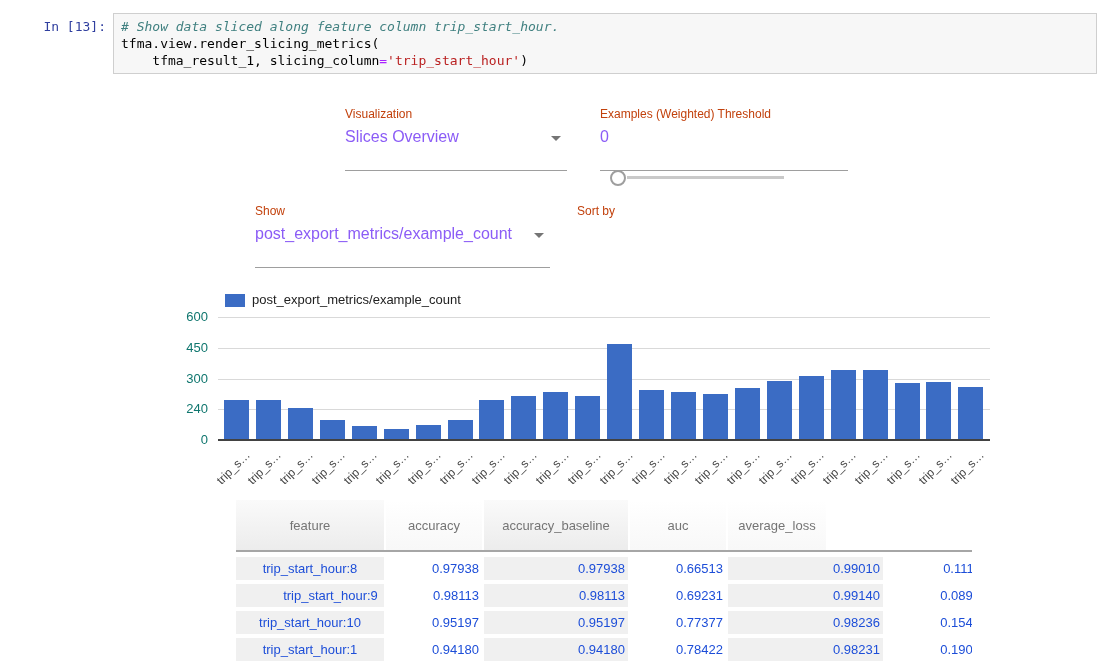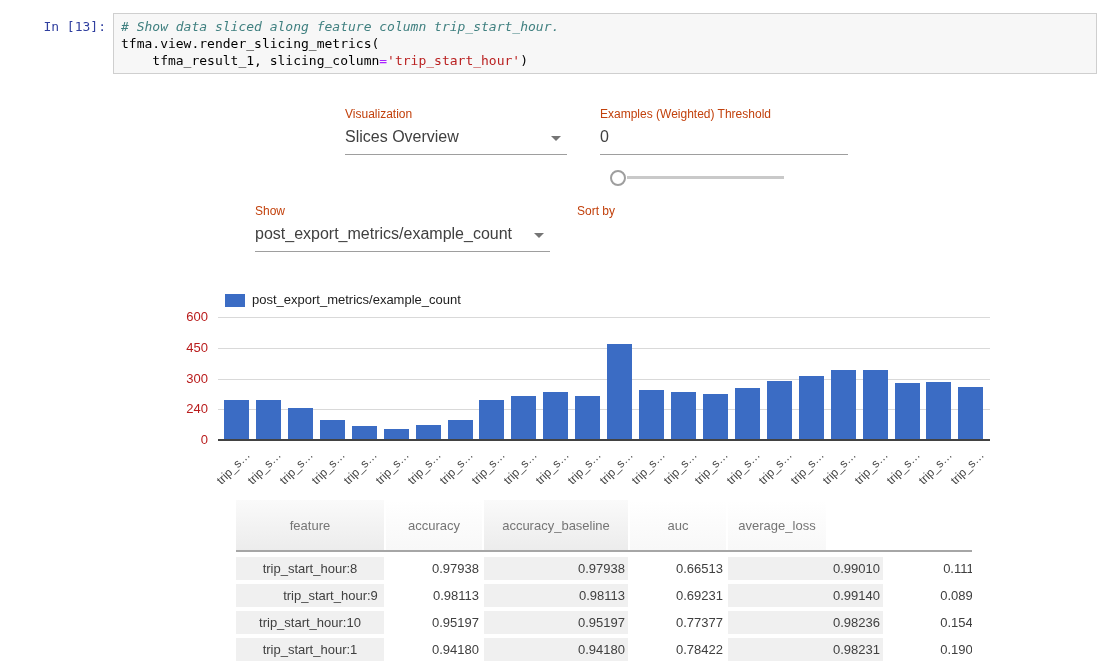--- a/index.html
+++ b/index.html
@@ -19,22 +19,22 @@
     font-size:13px;line-height:17px;white-space:pre;color:#000;
   }
   .tok-comment{color:#408080;font-style:italic;}
   .tok-string{color:#BA2121;}
   .tok-op{color:#AA22FF;}
   .tok-plain{color:#000;}
   
   .ctl{position:absolute;}
   .ctl .lbl{font-size:12px;color:#c2410c;height:14px;}
   .ctl .val{
-    margin-top:7px;font-size:16px;color:#404040;height:21px;
-    padding-bottom:5px;border-bottom:1px solid #9e9e9e;position:relative;
+    margin-top:7px;font-size:16px;color:#8b5cf6;height:21px;
+    padding-bottom:21px;border-bottom:1px solid #9e9e9e;position:relative;
     white-space:nowrap;
   }
   .dd-arrow{
     position:absolute;right:6px;top:8px;width:0;height:0;
     border-left:5px solid transparent;border-right:5px solid transparent;
     border-top:5px solid #757575;
   }
   #ctl-viz{left:345px;top:107px;width:222px;}
   #ctl-threshold{left:600px;top:107px;width:248px;}
   #ctl-show{left:255px;top:204px;width:295px;}
@@ -45,39 +45,39 @@
   #slider .knob{
     position:absolute;left:0;top:1px;width:12px;height:12px;border-radius:50%;
     background:#fff;border:2px solid #9e9e9e;
   }
   
   #chart{position:absolute;left:0;top:0;width:1111px;height:500px;}
   #legend-swatch{position:absolute;left:225px;top:294px;width:20px;height:13px;}
   #legend-text{position:absolute;left:252px;top:292px;font-size:13px;color:#212121;white-space:nowrap;}
   .gridline{position:absolute;left:218px;width:772px;height:1px;background:#d9d9d9;}
   .axisline{position:absolute;left:218px;width:772px;height:2px;background:#424242;}
-  .y-tick{position:absolute;left:158px;width:50px;text-align:right;font-size:13px;color:#b91c1c;}
+  .y-tick{position:absolute;left:158px;width:50px;text-align:right;font-size:13px;color:#0f766e;}
   .bar{position:absolute;width:25px;}
   .x-tick{
     position:absolute;width:70px;text-align:right;font-size:12px;color:#444;
     transform:rotate(-45deg);transform-origin:100% 0;white-space:nowrap;
   }
   
   #table{position:absolute;left:236px;top:500px;width:736px;height:168px;overflow:hidden;}
   .t-head{display:flex;height:50px;border-bottom:2px solid #a6a6a6;width:756px;}
   .th{
     display:flex;align-items:center;justify-content:center;
     font-size:13px;color:#757575;margin-right:2px;box-sizing:border-box;white-space:nowrap;
   }
   .th.c-gray{background:linear-gradient(#fafafa,#ececec);}
   .th.c-white{background:linear-gradient(#ffffff,#f8f8f8);}
   .t-row{display:flex;height:23px;margin-top:4px;width:756px;}
   .t-row.first{margin-top:5px;}
   .td{
-    display:flex;align-items:center;font-size:13px;color:#404040;
+    display:flex;align-items:center;font-size:13px;color:#1d4ed8;
     margin-right:2px;box-sizing:border-box;white-space:nowrap;
   }
   .td.c-gray{background:#f0f0f0;}
   .td.c-white{background:#ffffff;}
   .td.feat{justify-content:center;}
   .td.num{justify-content:flex-end;padding-right:3px;}
 </style>
 </head>
 <body>
 

